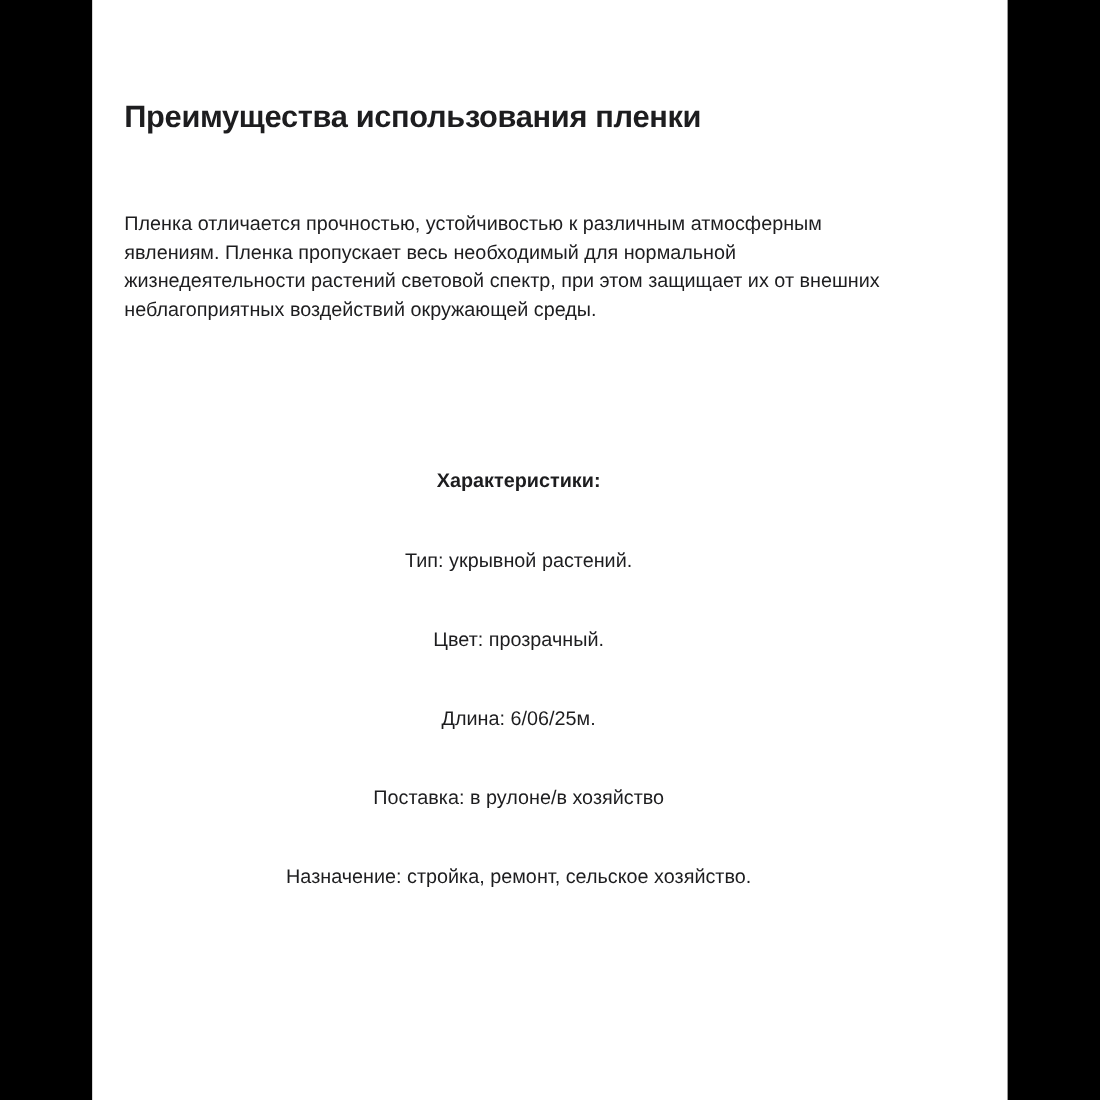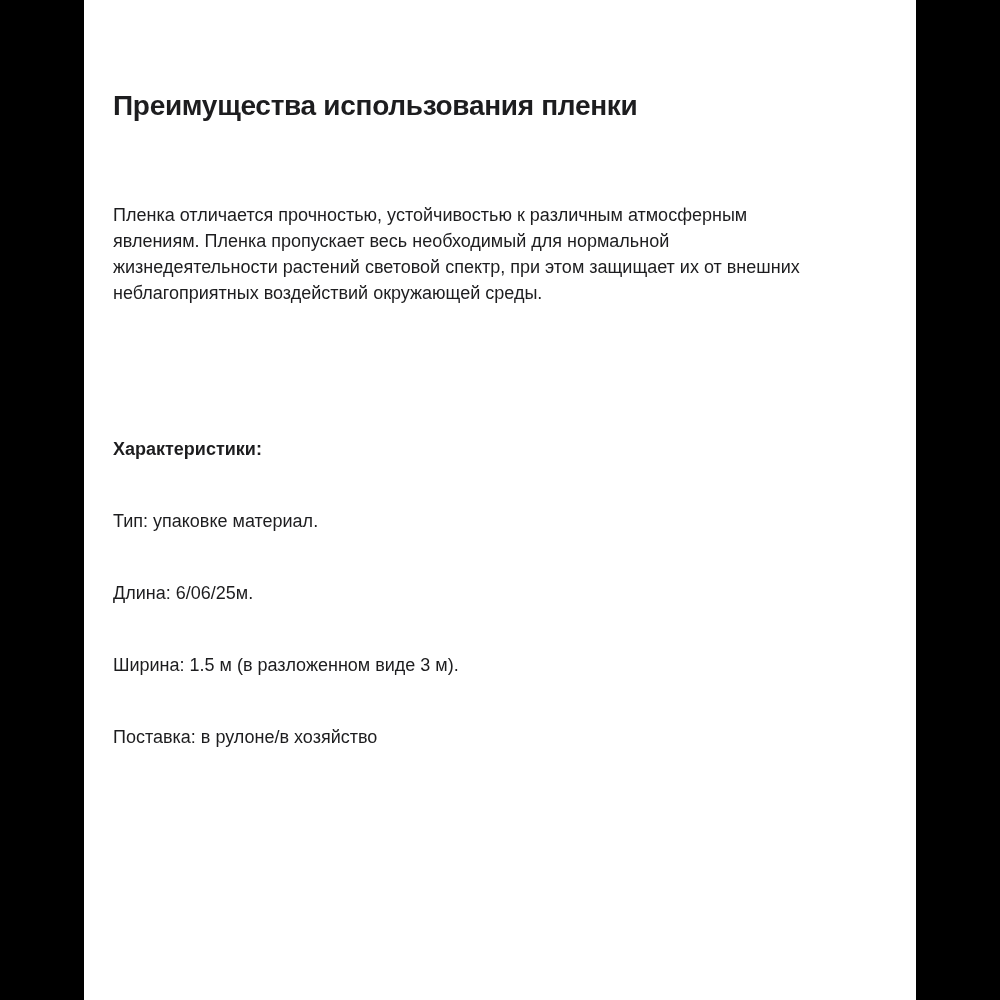--- a/index.html
+++ b/index.html
@@ -39,47 +39,48 @@
   }
   .doc-title {
     font-size: 28px;
     line-height: 34px;
     font-weight: 700;
     letter-spacing: -0.3px;
     white-space: normal;
   }
   .para { line-height: 26px; }
   .list-block { line-height: 24px; }
-  .list-line { line-height: 24px; }
+  .list-line { line-height: 24px; text-align: center; }
   .heading { font-weight: 700; }
-  .intro-para { margin-top: 16px; }
+  .intro-para { margin-top: 4px; }
   .characteristics-block { margin-top: 20px; }
 </style>
 </head>
 <body>
 
 <div class="stage">
 
   <div class="letterbox letterbox-left"></div>
 
   <div class="content">
 
     <h1 class="doc-title">Преимущества использования пленки</h1>
 
     <p class="para intro-para">Пленка отличается прочностью, устойчивостью к различным атмосферным
 явлениям. Пленка пропускает весь необходимый для нормальной
 жизнедеятельности растений световой спектр, при этом защищает их от внешних
 неблагоприятных воздействий окружающей среды.</p>
 
     <div class="list-block characteristics-block">
       <div class="list-line heading">Характеристики:</div>
-      <div class="list-line">Тип: упаковке материал.</div>
+      <div class="list-line">Тип: укрывной растений.</div>
+      <div class="list-line">Цвет: прозрачный.</div>
       <div class="list-line">Длина: 6/06/25м.</div>
-      <div class="list-line">Ширина: 1.5 м (в разложенном виде 3 м).</div>
       <div class="list-line">Поставка: в рулоне/в хозяйство</div>
+      <div class="list-line">Назначение: стройка, ремонт, сельское хозяйство.</div>
     </div>
 
     
 
     
 
     
 
     
 

